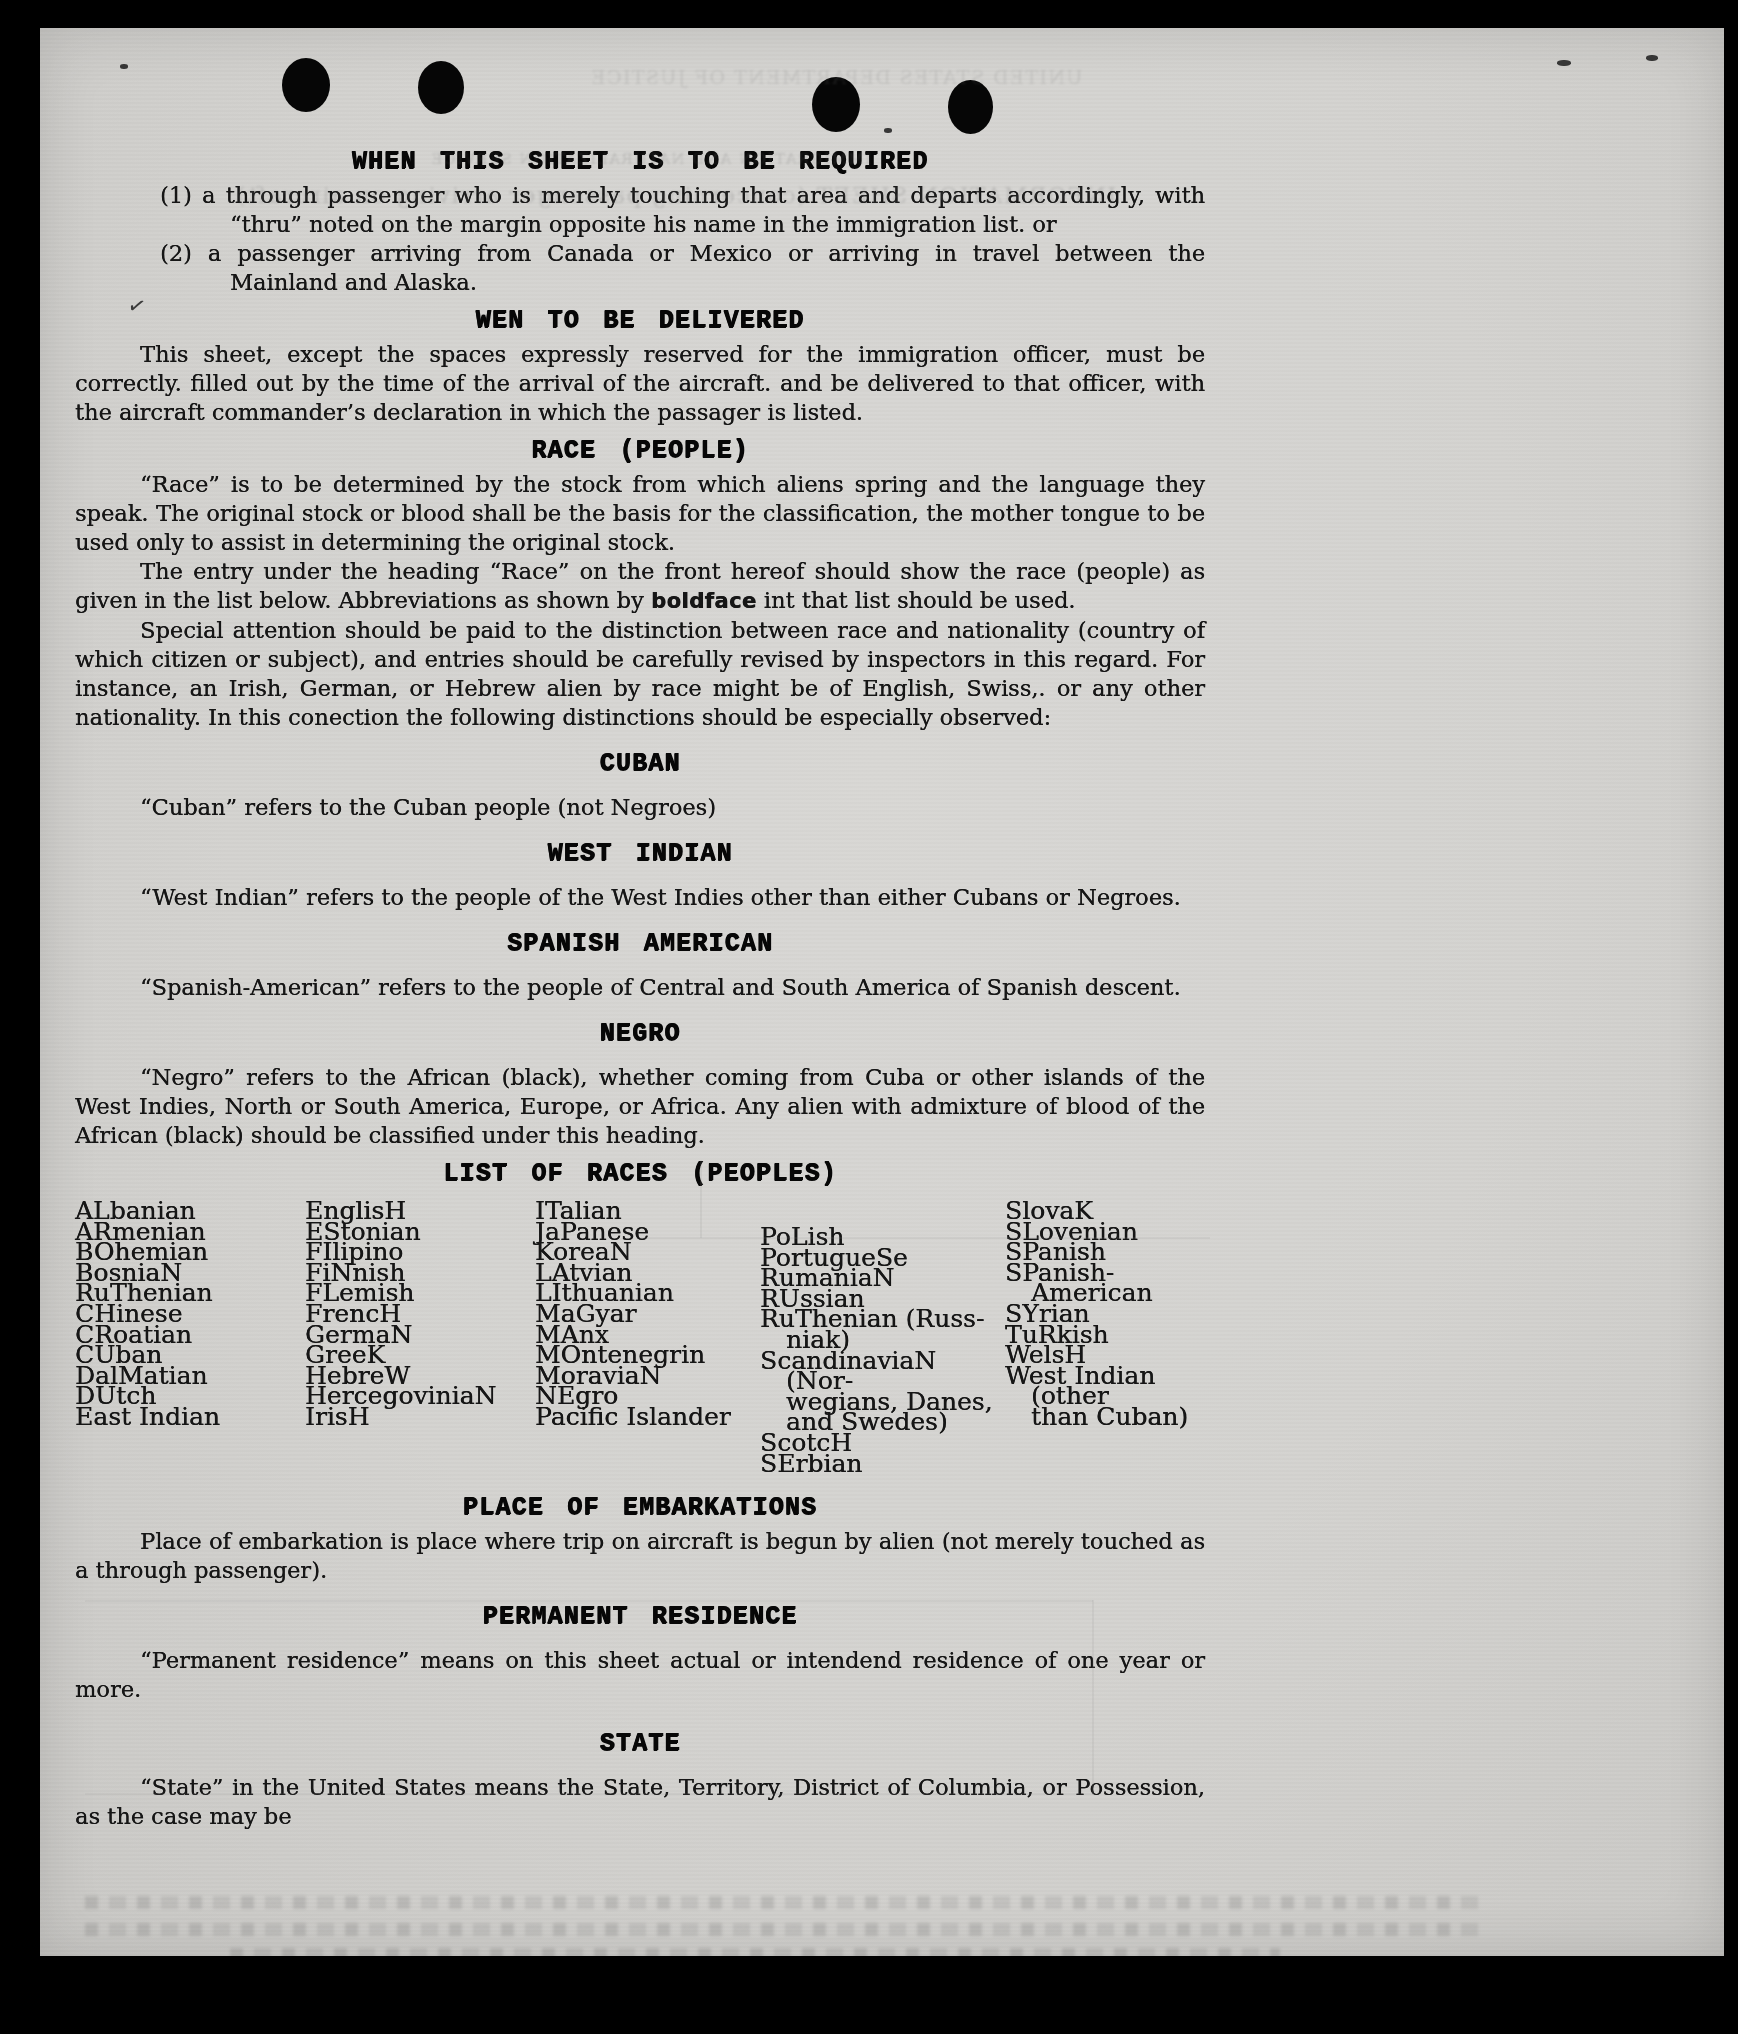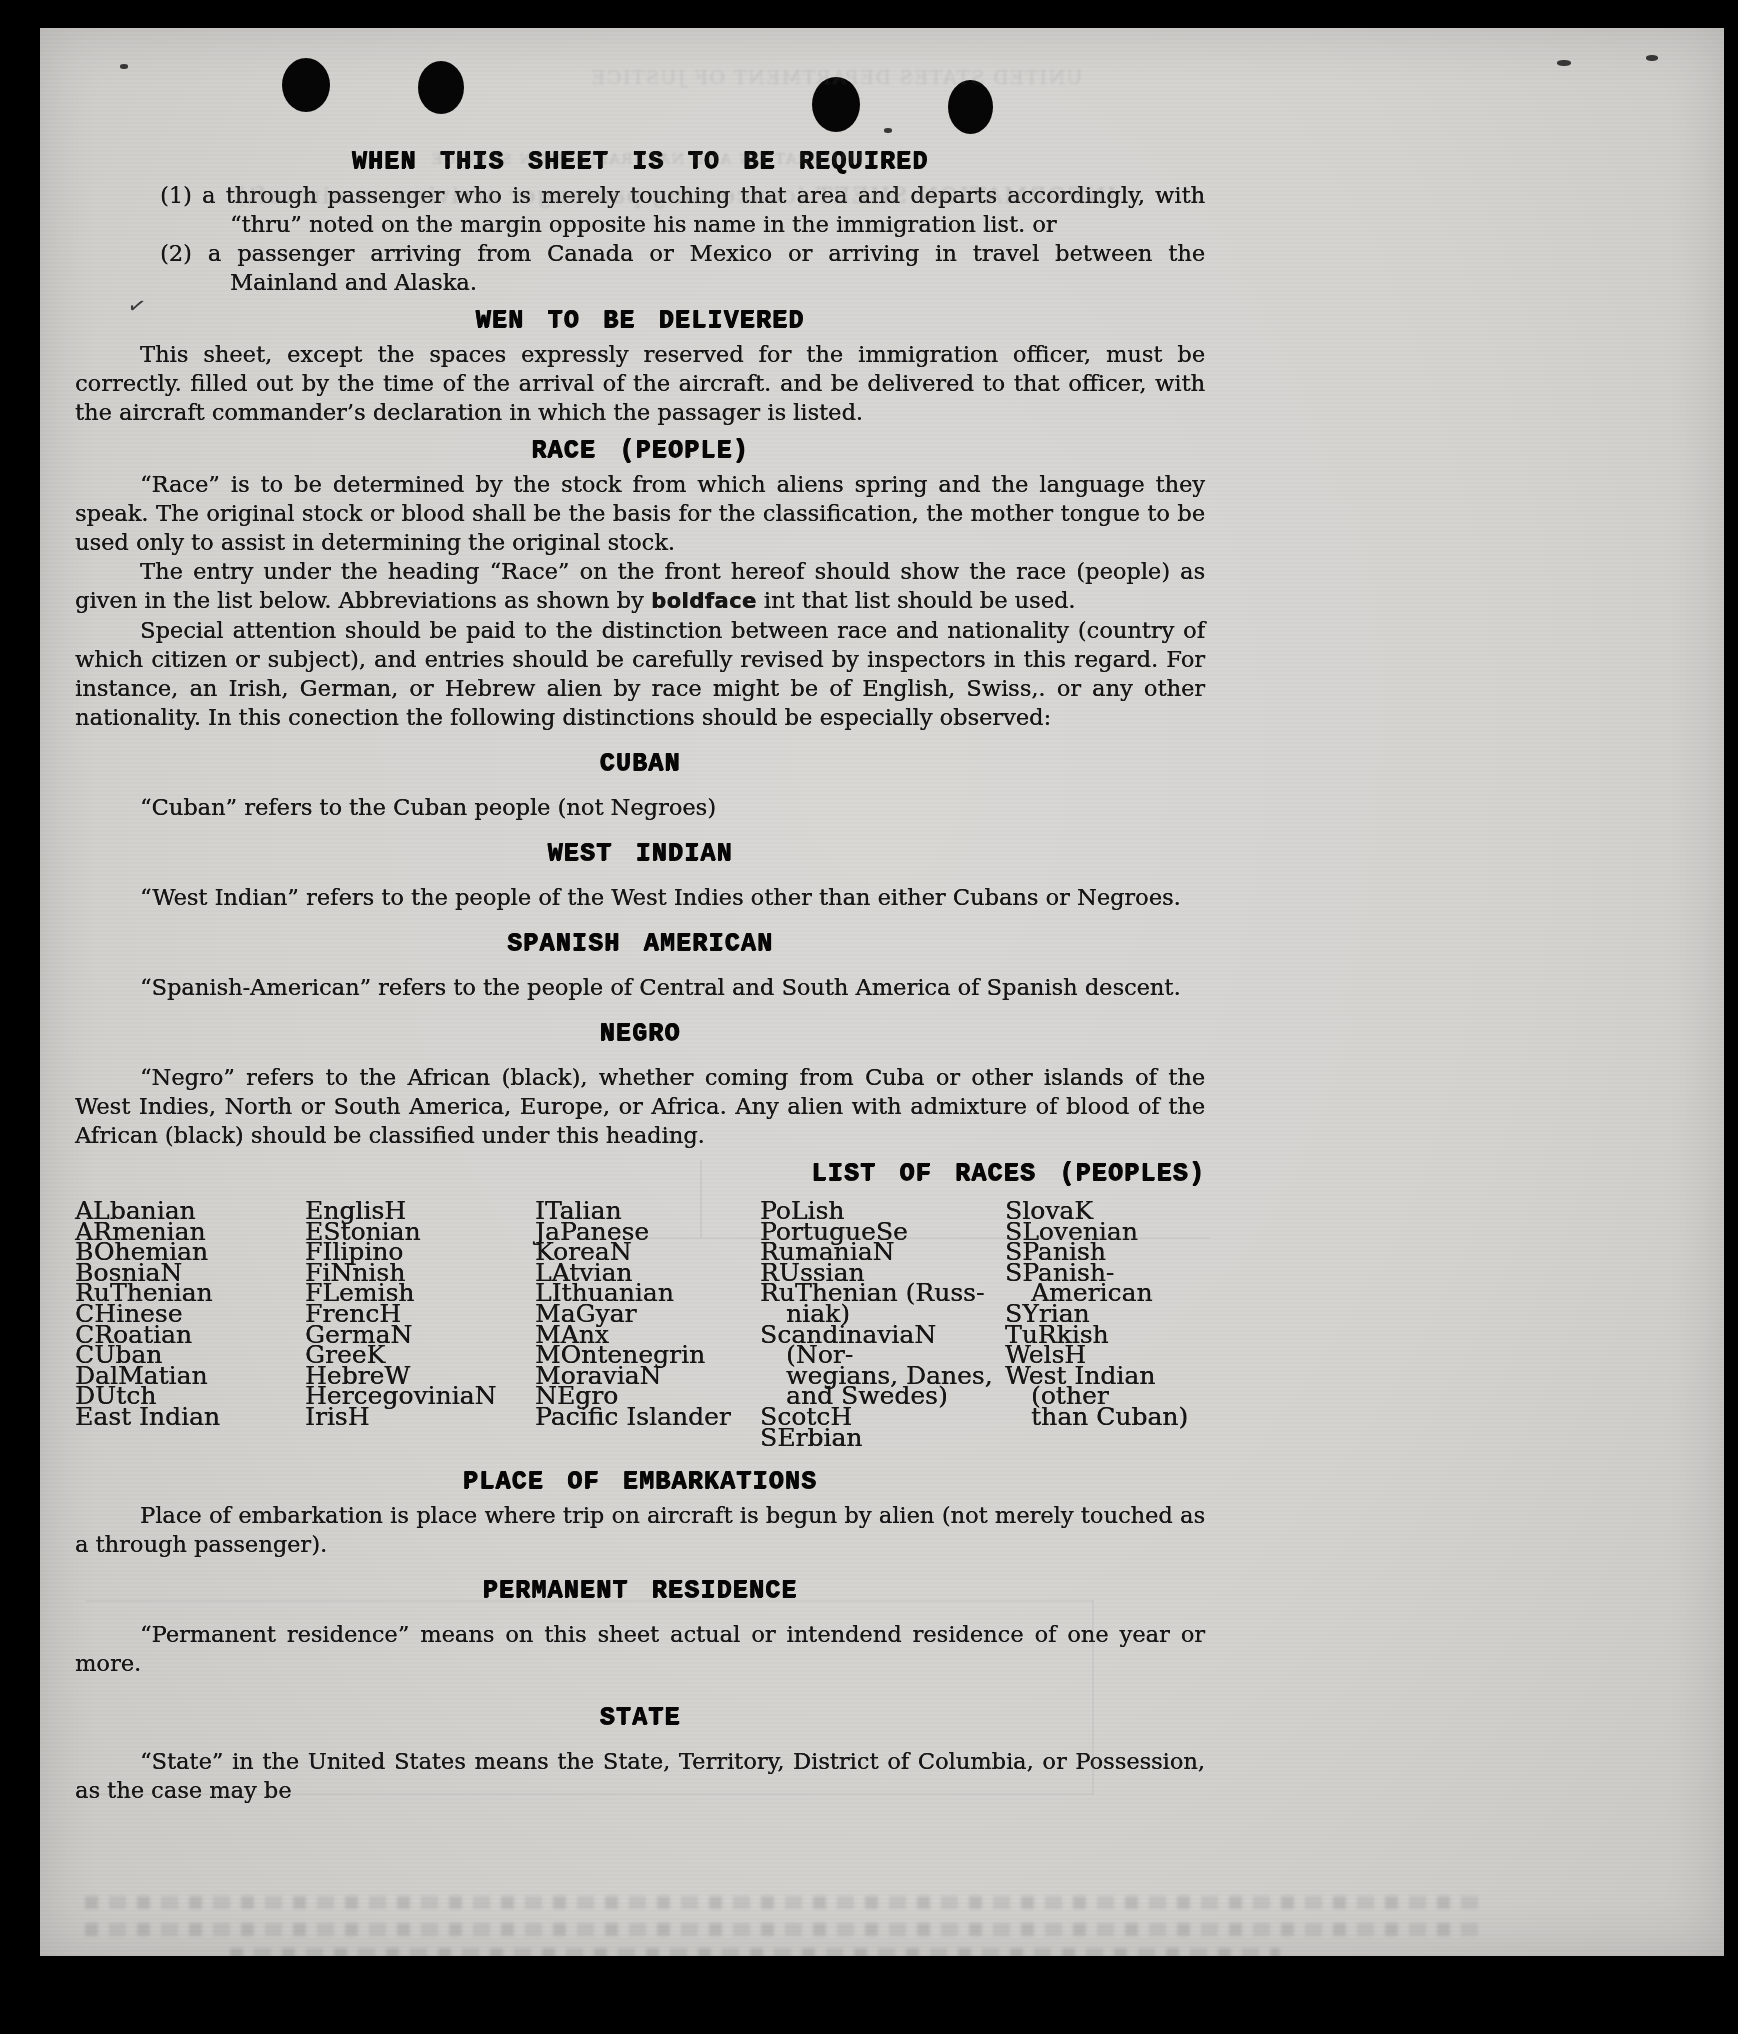--- a/index.html
+++ b/index.html
@@ -43,28 +43,28 @@
   .bold{font-family:"DejaVu Sans",sans-serif;font-weight:bold;font-size:21px;
         letter-spacing:.5px;text-shadow:.6px 0 0 currentColor;}
 
   section[data-sec="cuban"] .heading,
   section[data-sec="west-indian"] .heading,
   section[data-sec="spanish-american"] .heading,
   section[data-sec="negro"] .heading,
   section[data-sec="residence"] .heading{margin-top:17px;margin-bottom:15px;}
   section[data-sec="embarkation"] .heading{margin-top:19px;}
   section[data-sec="state"] .heading{margin-top:25px;margin-bottom:15px;}
-  section[data-sec="races-list"] .heading{margin-bottom:13px;text-align:right;}
+  section[data-sec="races-list"] .heading{margin-bottom:13px;}
 
   .races{display:flex;margin-top:12px;font-size:25px;line-height:20.6px;
          text-shadow:.3px 0 0 currentColor;}
   .race-col:nth-child(1){width:230px;}
   .race-col:nth-child(2){width:230px;}
   .race-col:nth-child(3){width:225px;}
-  .race-col:nth-child(4){width:245px;}
+  .race-col:nth-child(4){width:245px;margin-top:26px;}
   .race-col:nth-child(5){flex:1;}
   .race-entry{white-space:pre-line;padding-left:26px;text-indent:-26px;}
 
   .edge-right{position:absolute;right:0;top:0;width:14px;height:2034px;background:#000;}
   .edge-bottom{position:absolute;left:0;top:1956px;width:1738px;height:78px;background:#000;}
   .edge-left{position:absolute;left:0;top:0;width:40px;height:2034px;background:#000;}
   .edge-top{position:absolute;left:0;top:0;width:1738px;height:28px;background:#000;}
 </style>
 </head>
 <body>

